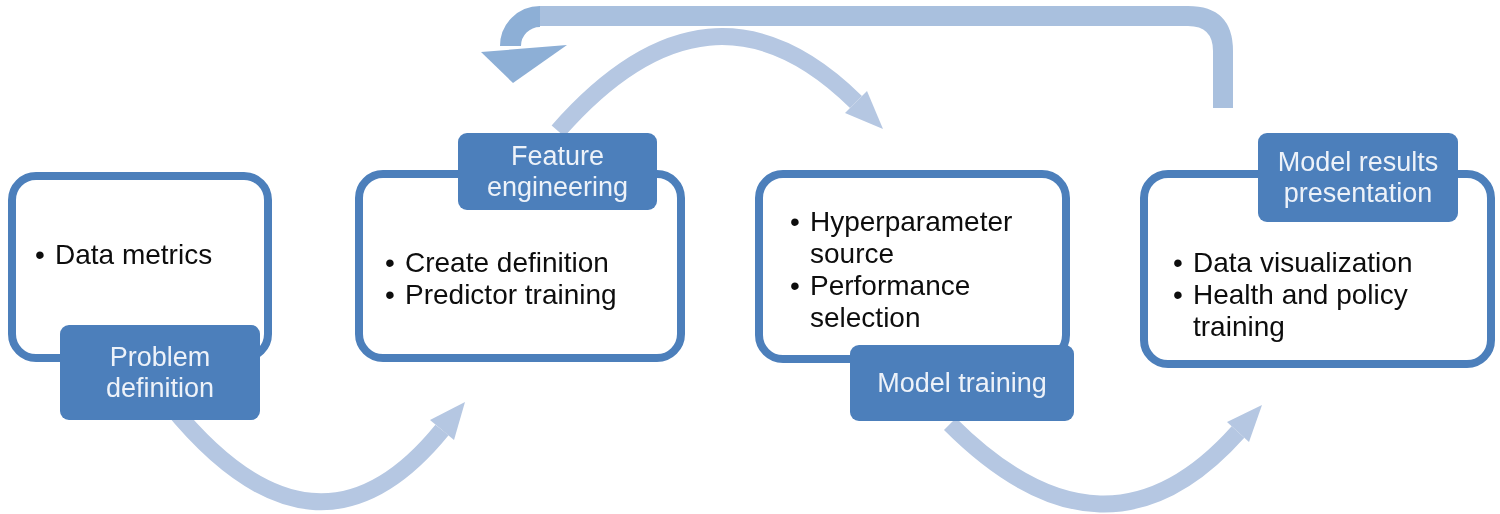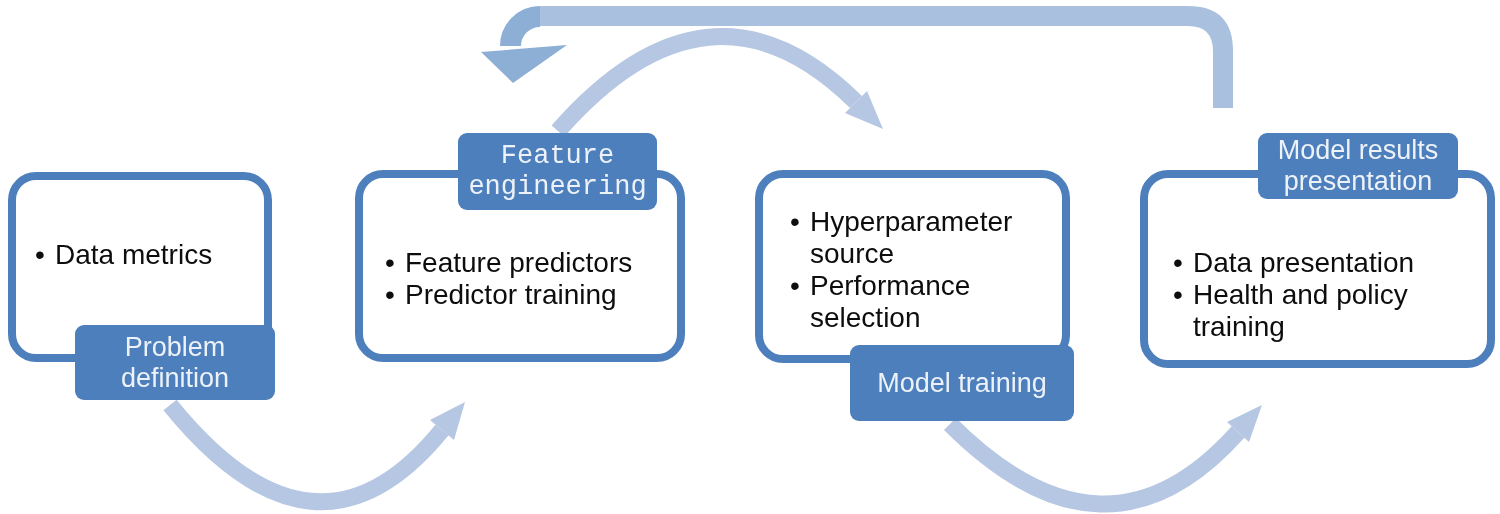--- a/index.html
+++ b/index.html
@@ -33,24 +33,24 @@
   .s4-box{left:1140px;top:170px;width:355px;height:198px;}
   .step-label{
     position:absolute;
     background:var(--accent);
     color:var(--label_text);
     border-radius:9px;
     display:flex;align-items:center;justify-content:center;
     text-align:center;
     font-size:27px;line-height:31px;
   }
-  .s1-label{left:75px;top:325px;width:200px;height:75px;}
-  .s2-label{left:458px;top:133px;width:199px;height:77px;font-family:Liberation Mono, monospace;}
+  .s1-label{left:60px;top:325px;width:200px;height:95px;}
+  .s2-label{left:458px;top:133px;width:199px;height:77px;}
   .s3-label{left:850px;top:345px;width:224px;height:76px;}
-  .s4-label{left:1258px;top:133px;width:200px;height:66px;}
+  .s4-label{left:1258px;top:133px;width:200px;height:89px;}
   .bullets{position:absolute;}
   .s1-bullets{left:35px;top:239px;width:225px;}
   .s2-bullets{left:385px;top:247px;width:292px;}
   .s3-bullets{left:790px;top:206px;width:272px;}
   .s4-bullets{left:1173px;top:247px;width:305px;}
   .bullet-item{
     display:flex;
     font-size:28px;line-height:32px;
     color:var(--bullet_text);
   }
@@ -84,21 +84,21 @@
       <span class="bullet-dot">•</span>
       <span class="bullet-text">Data metrics</span>
     </div>
   </div>
   <div class="step-label s1-label">Problem definition</div>
 
   <div class="step-box s2-box"></div>
   <div class="bullets s2-bullets">
     <div class="bullet-item">
       <span class="bullet-dot">•</span>
-      <span class="bullet-text">Feature predictors</span>
+      <span class="bullet-text">Create definition</span>
     </div>
     <div class="bullet-item">
       <span class="bullet-dot">•</span>
       <span class="bullet-text">Predictor training</span>
     </div>
   </div>
   <div class="step-label s2-label">Feature engineering</div>
 
   <div class="step-box s3-box"></div>
   <div class="bullets s3-bullets">
@@ -110,21 +110,21 @@
       <span class="bullet-dot">•</span>
       <span class="bullet-text">Performance selection</span>
     </div>
   </div>
   <div class="step-label s3-label">Model training</div>
 
   <div class="step-box s4-box"></div>
   <div class="bullets s4-bullets">
     <div class="bullet-item">
       <span class="bullet-dot">•</span>
-      <span class="bullet-text">Data presentation</span>
+      <span class="bullet-text">Data visualization</span>
     </div>
     <div class="bullet-item">
       <span class="bullet-dot">•</span>
       <span class="bullet-text">Health and policy training</span>
     </div>
   </div>
   <div class="step-label s4-label">Model results presentation</div>
 
 </div>
 

